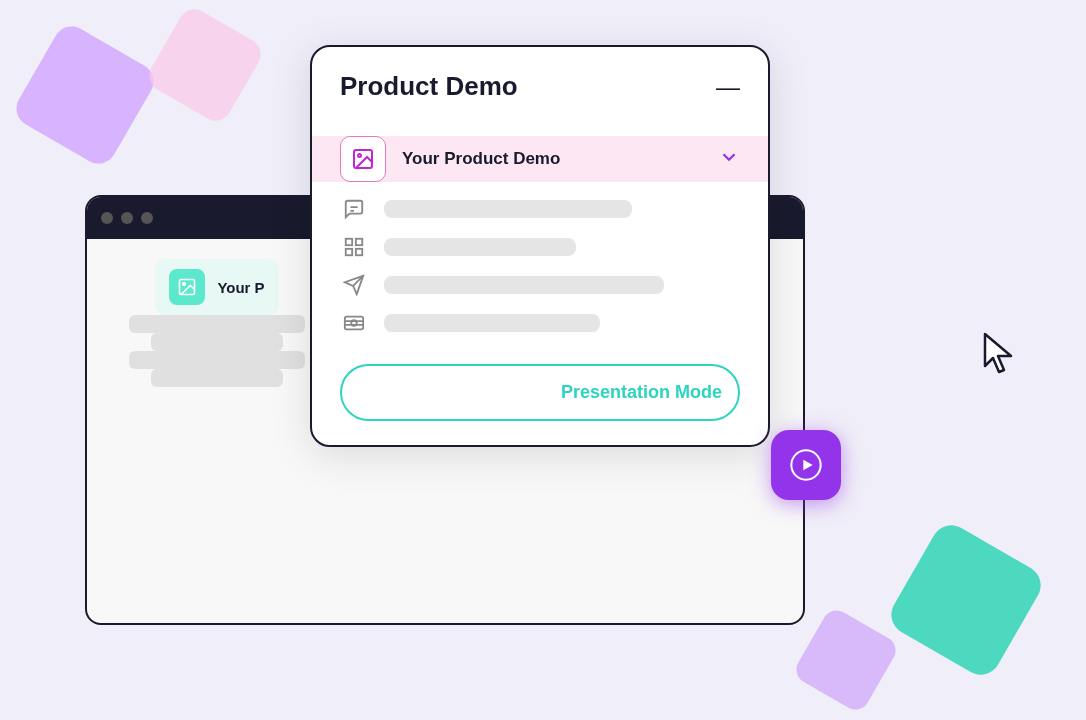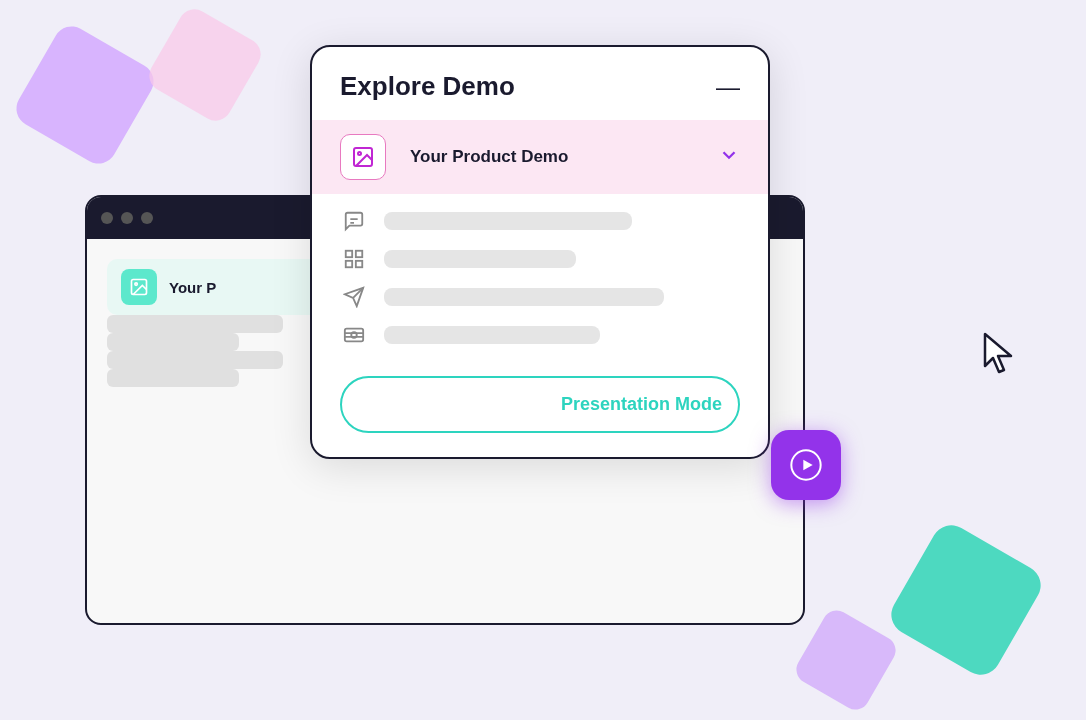--- a/index.html
+++ b/index.html
@@ -79,20 +79,21 @@
       padding: 20px;
       display: flex;
       gap: 16px;
     }
 
     
     .bg-sidebar {
       width: 220px;
       display: flex;
       flex-direction: column;
+      align-items: center;
     }
 
     .bg-sidebar-item {
       display: flex;
       align-items: center;
       gap: 12px;
       background: #e8f8f4;
       border-radius: 10px;
       padding: 10px 14px;
     }
@@ -153,25 +154,25 @@
       font-size: 24px;
       color: #1a1a2e;
       font-weight: 300;
       line-height: 1;
       cursor: pointer;
     }
 
     
     .selected-item {
       background: #fce7f3;
-      margin: 0 0 0 0;
-      padding: 14px 28px;
-      display: flex;
-      align-items: center;
-      gap: 24px;
+      margin: 16px 0 0 0;
+      padding: 0 28px;
+      display: flex;
+      align-items: center;
+      gap: 16px;
     }
 
     .selected-icon-box {
       width: 46px; height: 46px;
       background: white;
       border-radius: 10px;
       display: flex; align-items: center; justify-content: center;
       border: 1.5px solid #e879c0;
     }
 
@@ -285,21 +286,21 @@
 
 <div class="cursor-arrow">
   <svg width="38" height="46" viewBox="0 0 38 46" fill="none">
     <path d="M4 4L4 36L12 28L18 42L23 40L17 26L30 26L4 4Z" fill="white" stroke="#1a1a2e" stroke-width="2.5" stroke-linejoin="round"></path>
   </svg>
 </div>
 
 <div class="modal-card">
 
   <div class="modal-header">
-    <span class="modal-title">Explore Demo</span>
+    <span class="modal-title">Product Demo</span>
     <span class="modal-minimize">—</span>
   </div>
 
   <div class="selected-item">
     <div class="selected-icon-box">
       <svg width="24" height="24" viewBox="0 0 24 24" fill="none" stroke="#c026d3" stroke-width="2">
         <rect x="3" y="3" width="18" height="18" rx="2"></rect>
         <circle cx="8.5" cy="8.5" r="1.5"></circle>
         <path d="M21 15l-5-5L5 21"></path>
       </svg>

